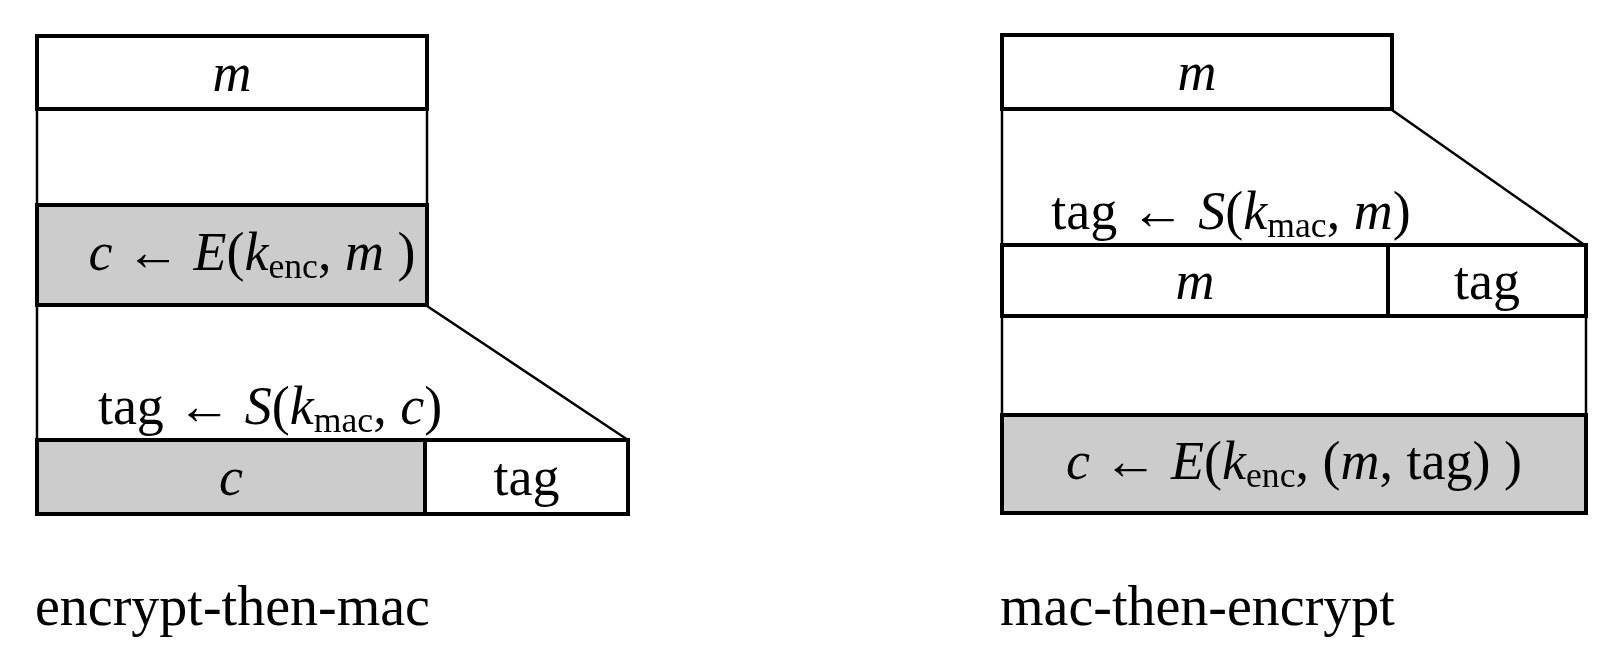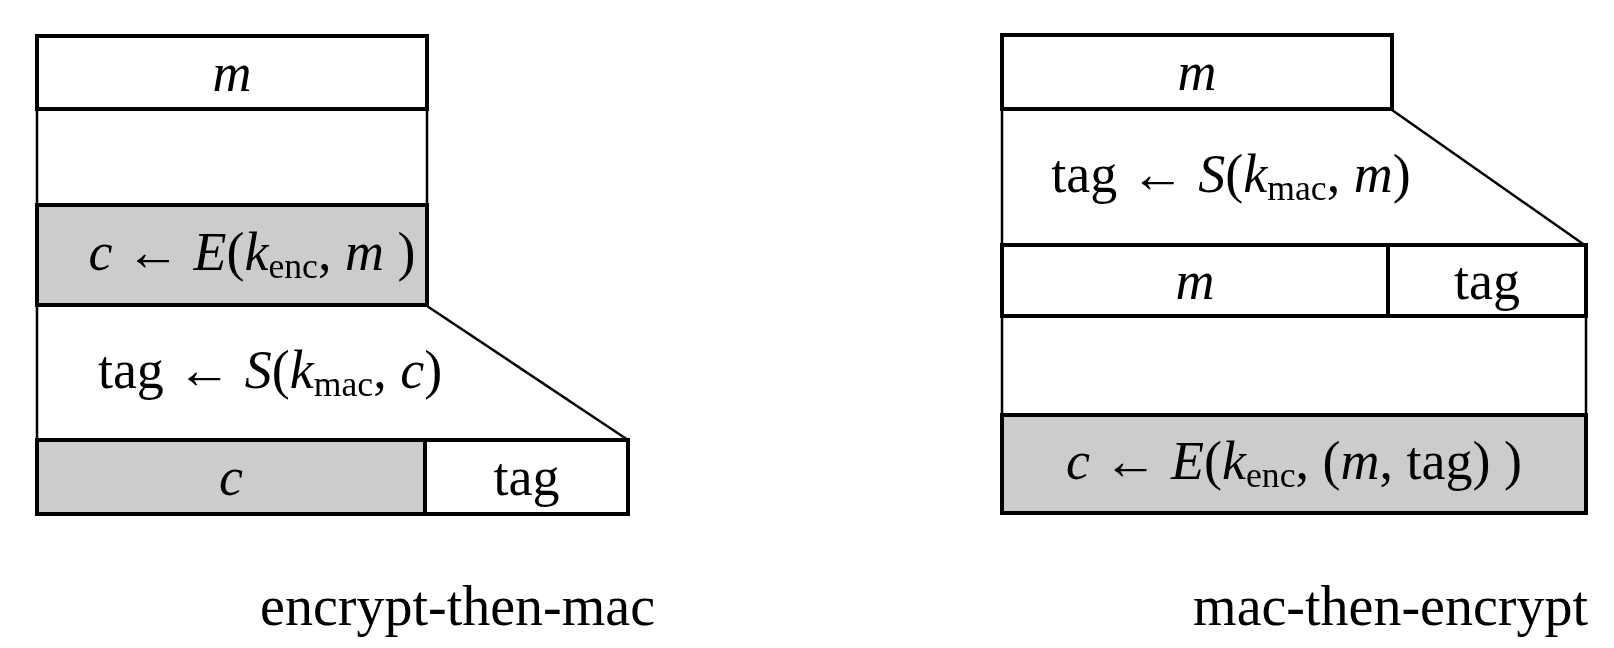--- a/index.html
+++ b/index.html
@@ -14,33 +14,33 @@
   .overlay{position:absolute;left:0;top:0;width:1614px;height:648px;pointer-events:none;}
   .abs{position:absolute;box-sizing:border-box;}
   .box{
     border:4px solid #000;
     background:#fff;
     display:flex;align-items:center;justify-content:center;
     font-size:54px;line-height:1;
   }
   .gray{background:#cccccc;}
   .free-text{
-    display:flex;align-items:center;justify-content:center;
+    display:flex;align-items:flex-end;justify-content:center;
     font-size:54px;line-height:1;
   }
   .row{
     border:4px solid #000;background:#fff;
     display:flex;align-items:stretch;
     font-size:54px;line-height:1;
   }
   .cell{display:flex;align-items:center;justify-content:center;box-sizing:border-box;}
   .cell.first{border-right:4px solid #000;}
   .diagram-label{
     font-size:56px;line-height:1;
-    text-align:right;
+    text-align:left;
   }
   .it{font-style:italic;}
   .ss{font-size:0.66em;vertical-align:-0.22em;font-style:normal;}
 
   
   .l-msg  {left:35px;  top:34px;  width:394px; height:77px;}
   .l-enc  {left:35px;  top:203px; width:394px; height:104px; padding-left:40px;}
   .l-mac  {left:35px;  top:307px; width:470px; height:131px;}
   .l-row  {left:35px;  top:438px; width:595px; height:78px;}
   .l-row .first{width:388px;}

